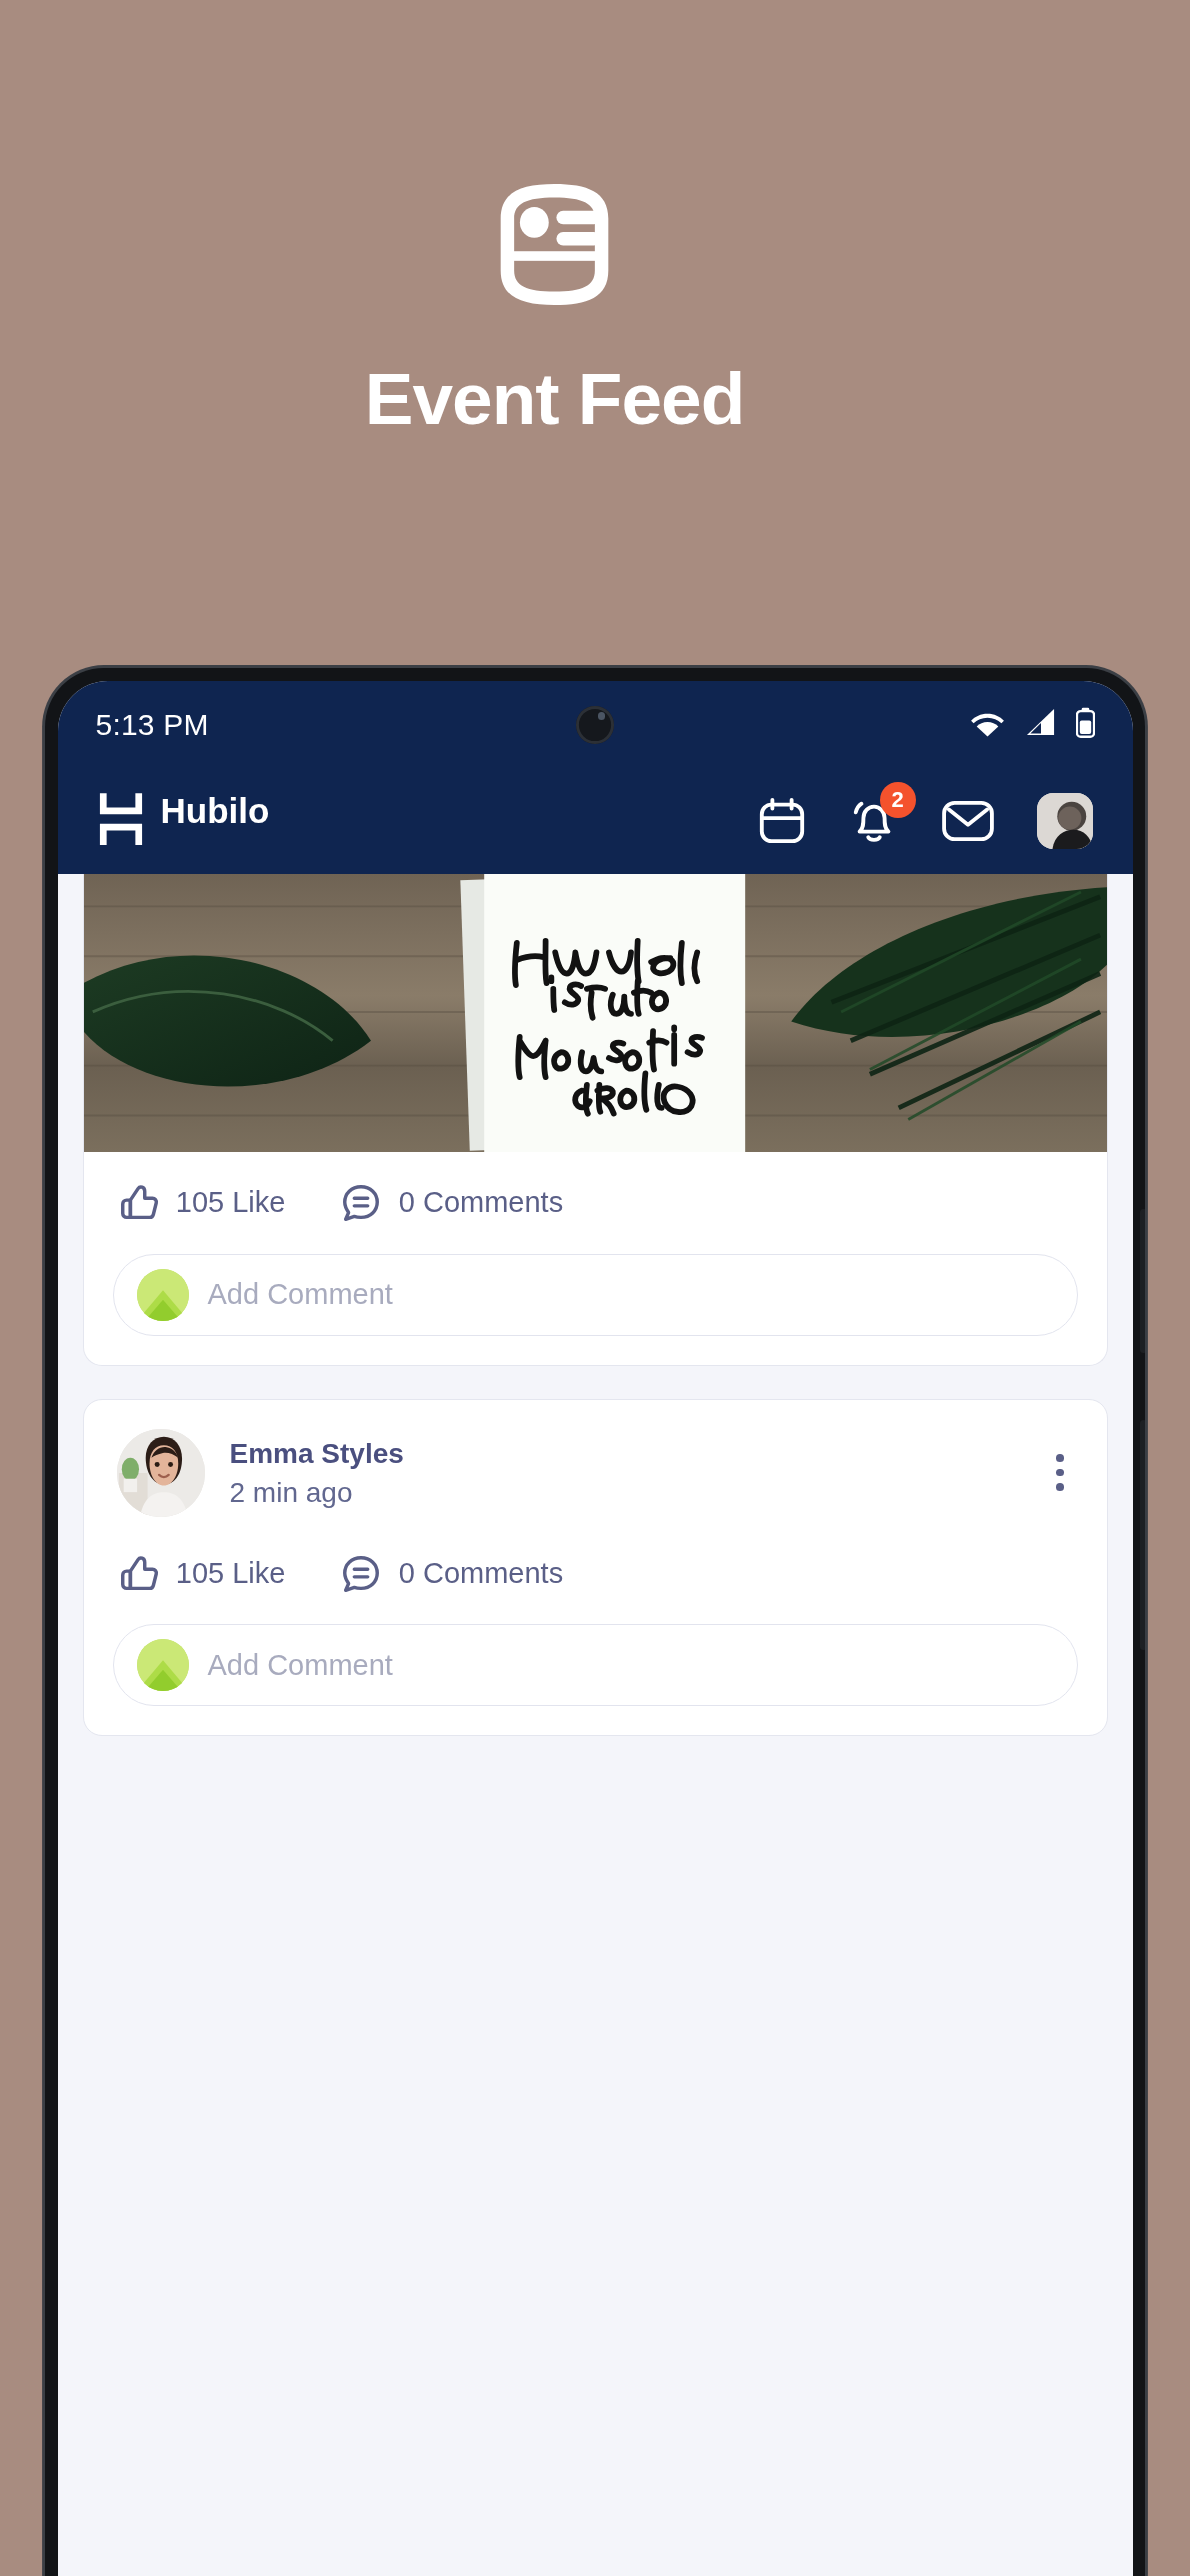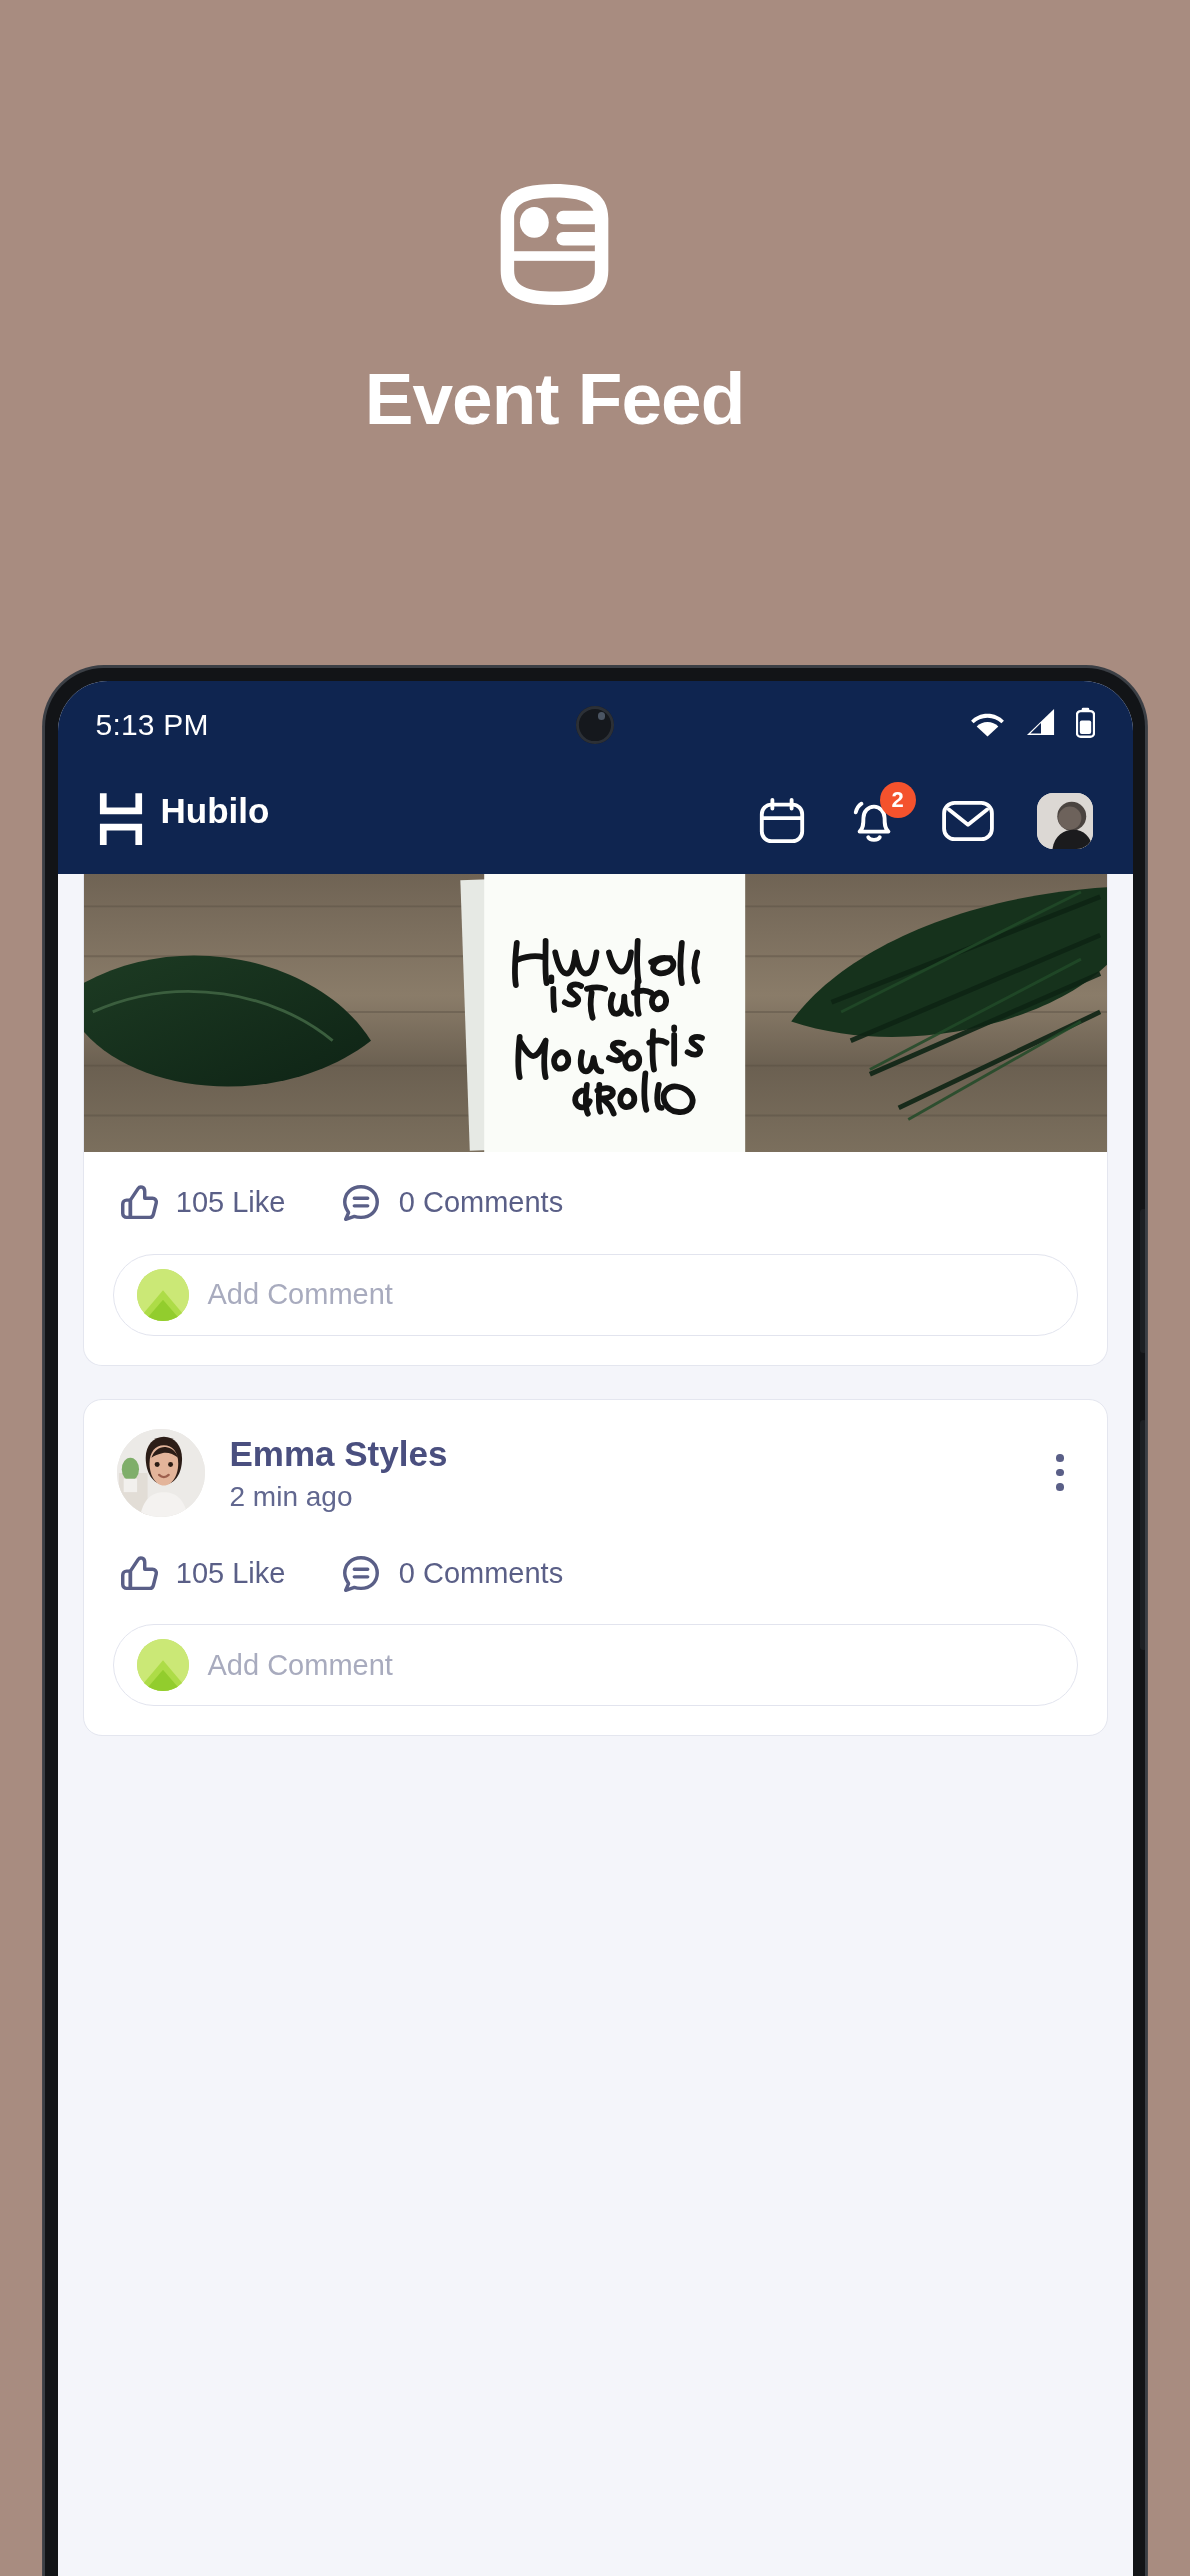--- a/index.html
+++ b/index.html
@@ -116,21 +116,21 @@
     background: #C2E06A; overflow: hidden; flex: none; position: relative;
   }
 
   
   .post-head { display: flex; align-items: center; padding: 29px 33px 0 33px; }
   .avatar-lg {
     width: 88px; height: 88px; border-radius: 50%; overflow: hidden;
     flex: none; background: #e7e4e1;
   }
   .post-meta { margin-left: 25px; }
-  .post-author { font-size: 35px; font-weight: bold; color: #4A4F7F; line-height: 1.25; }
+  .post-author { font-size: 28px; font-weight: bold; color: #4A4F7F; line-height: 1.25; }
   .post-time { font-size: 28px; color: #61678F; margin-top: 5.8px; }
   .kebab { margin-left: auto; display: flex; flex-direction: column; gap: 6.7px; padding: 9.6px; }
   .kebab i { width: 7.7px; height: 7.7px; border-radius: 50%; background: #5A5F87; display: block; }
   .post-text { padding: 33px 33px 0 33px; font-size: 31px; color: #5A5F87; }
 </style>
 </head>
 <body>
 
 <div class="hero">
   <div class="hero-icon">

